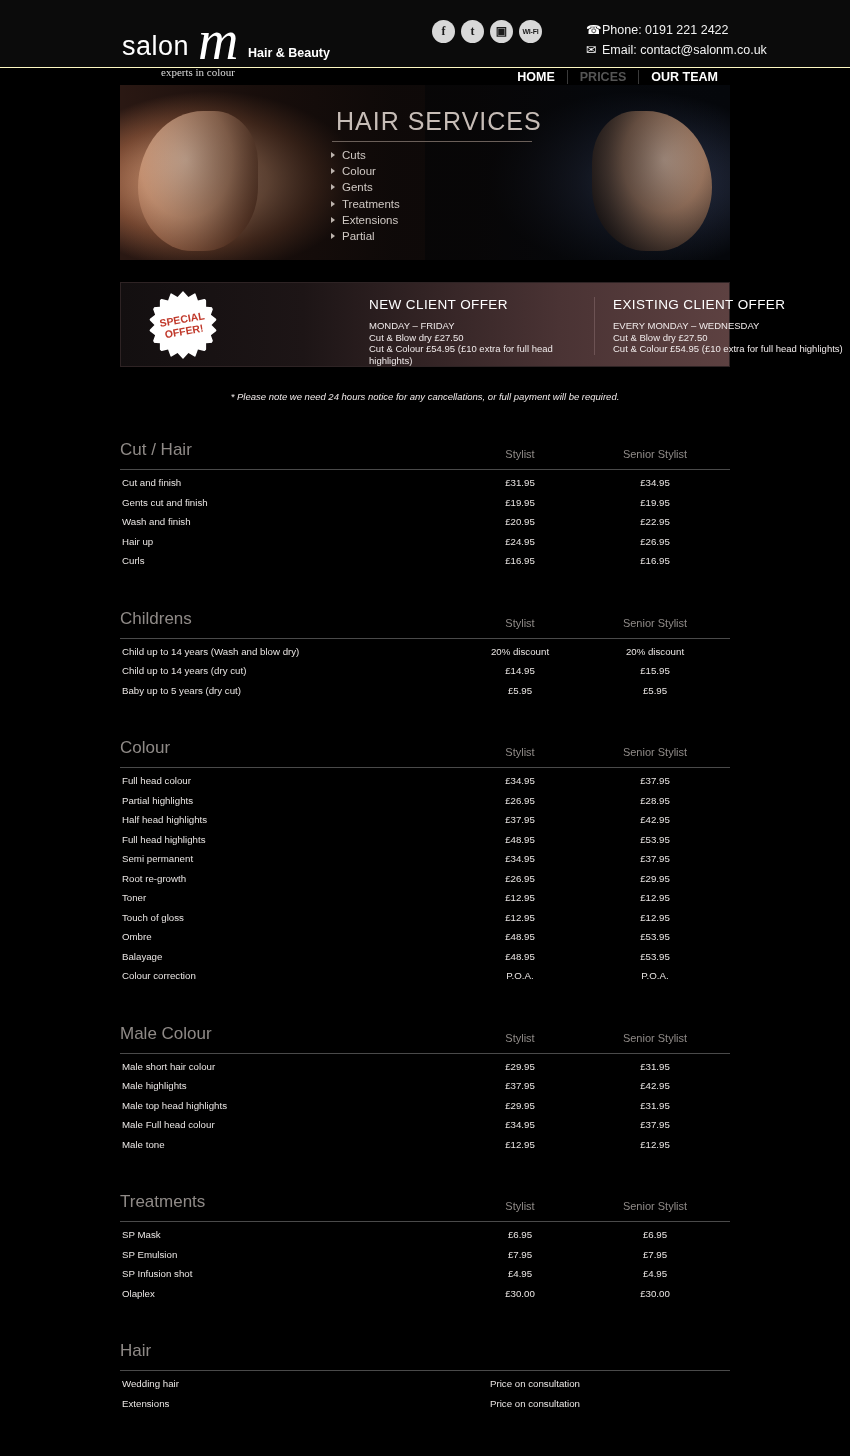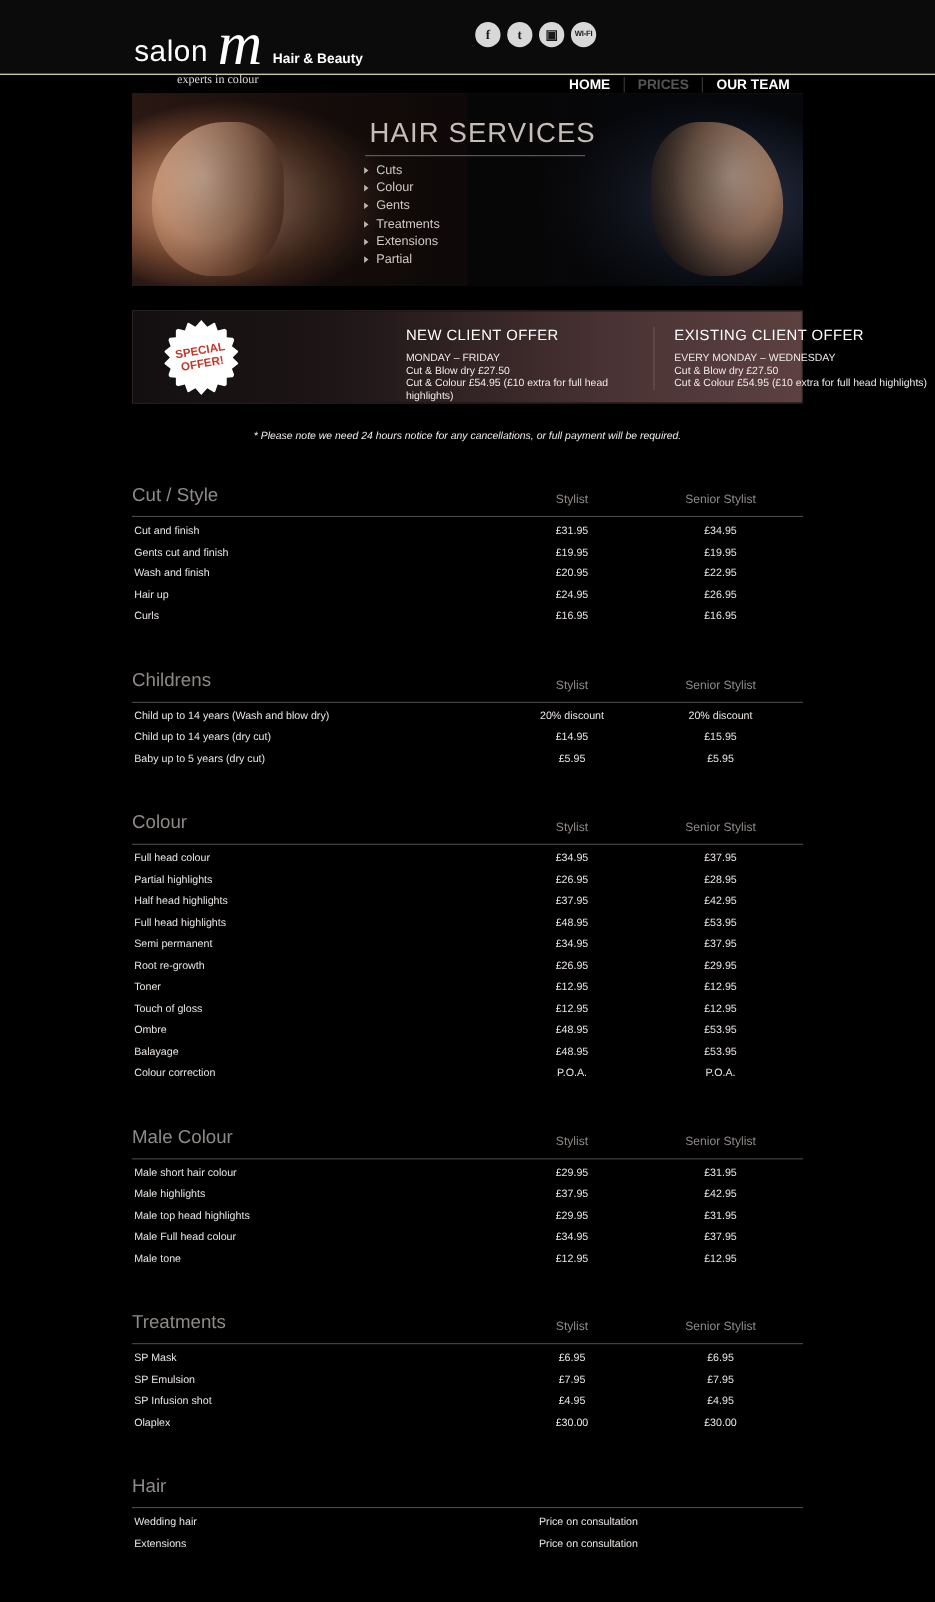--- a/index.html
+++ b/index.html
@@ -289,20 +289,28 @@
     <div class="logo-tag">experts in colour</div>
   </div>
 
   <div class="socials">
     <div class="soc">f</div>
     <div class="soc">t</div>
     <div class="soc">▣</div>
     <div class="soc wifi">WI-FI</div>
   </div>
 
+  <div class="contact">
+    <div>
+      <span class="ico">☎</span><span>Phone: 0191 221 2422</span>
+    </div>
+    <div>
+      <span class="ico">✉</span><span>Email: contact@salonm.co.uk</span>
+    </div>
+  </div>
 
   <div class="nav">
     <a href="#">HOME</a>
     <div class="sep"></div>
     <a href="#" class="dim">PRICES</a>
     <div class="sep"></div>
     <a href="#">OUR TEAM</a>
   </div>
 </div>
 
@@ -339,21 +347,21 @@
       <div class="offer-l">EVERY MONDAY – WEDNESDAY</div>
       <div class="offer-l">Cut &amp; Blow dry £27.50</div>
       <div class="offer-l">Cut &amp; Colour £54.95 (£10 extra for full head highlights)</div>
     </div>
   </div>
 
   <div class="note">* Please note we need 24 hours notice for any cancellations, or full payment will be required.</div>
 
   <div class="section first">
     <div class="sec-head">
-      <div class="sec-title">Cut / Style</div>
+      <div class="sec-title">Cut / Hair</div>
       <div class="sec-col">Stylist</div>
       <div class="sec-col wide">Senior Stylist</div>
     </div>
     <div class="rows">
       <div class="row">
         <div class="name">Cut and finish</div>
         <div class="val">£31.95</div>
         <div class="val wide">£34.95</div>
       </div>
       <div class="row">

